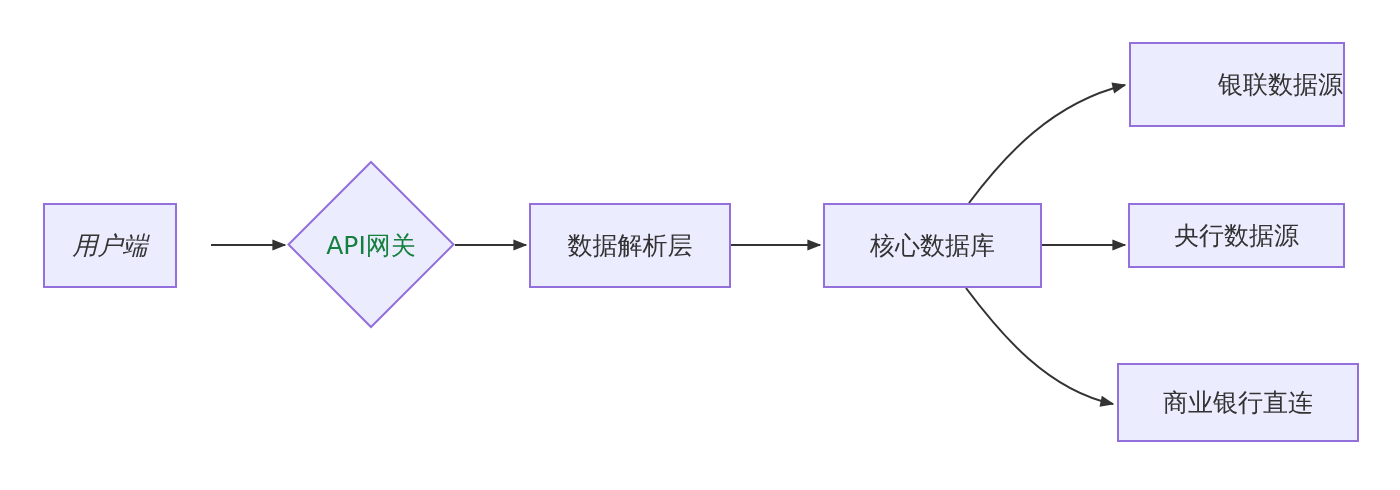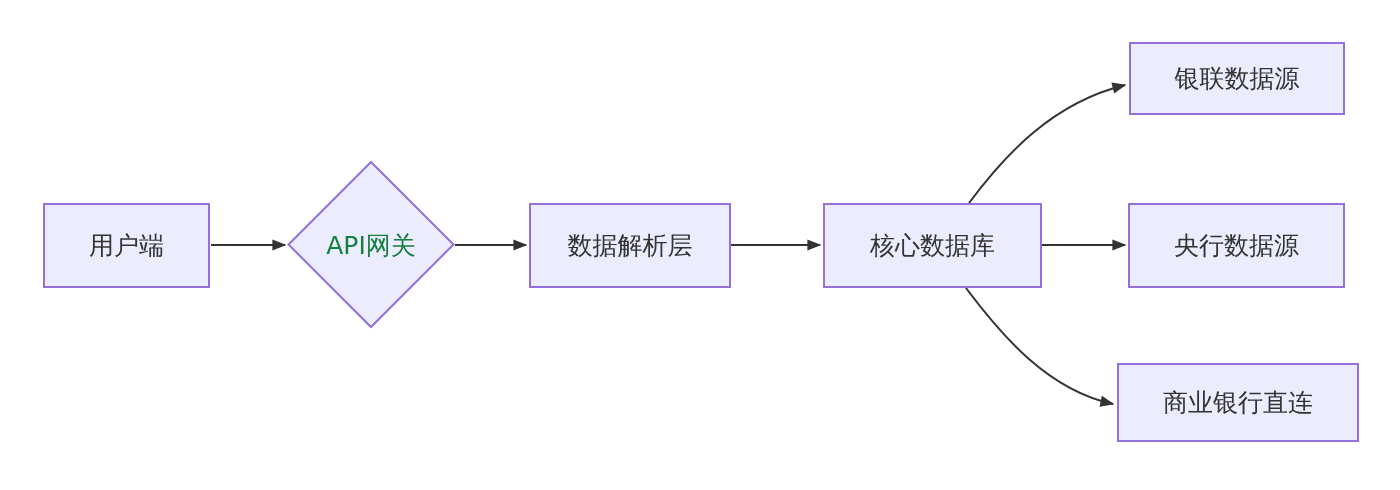--- a/index.html
+++ b/index.html
@@ -37,25 +37,25 @@
     box-sizing: border-box;
     background: #ECECFF;
     border: 2px solid #9370DB;
     display: flex;
     align-items: center;
     justify-content: center;
     color: #333333;
     font-size: 25px;
     white-space: nowrap;
   }
-  .node-client       { left: 43px;   top: 203px; width: 167px; height: 85px; }
+  .node-client       { left: 43px;   top: 203px; width: 134px; height: 85px; font-style: italic; }
   .node-parser       { left: 529px;  top: 203px; width: 202px; height: 85px; }
   .node-core-db      { left: 823px;  top: 203px; width: 219px; height: 85px; font-family: Liberation Mono, monospace; }
-  .node-unionpay     { left: 1129px; top: 42px;  width: 216px; height: 73px; }
-  .node-central-bank { left: 1128px; top: 203px; width: 217px; height: 85px; justify-content: center; }
+  .node-unionpay     { left: 1129px; top: 42px;  width: 216px; height: 85px; justify-content: flex-end; }
+  .node-central-bank { left: 1128px; top: 203px; width: 217px; height: 65px; justify-content: center; }
   .node-commercial   { left: 1117px; top: 363px; width: 242px; height: 79px; }
   .diamond-label {
     position: absolute;
     left: 288px;
     top: 203px;
     width: 166px;
     height: 85px;
     display: flex;
     align-items: center;
     justify-content: center;

